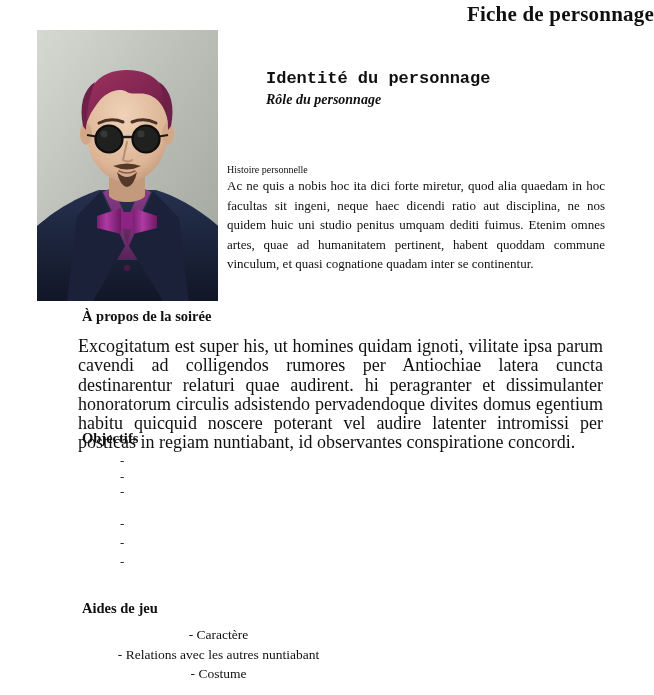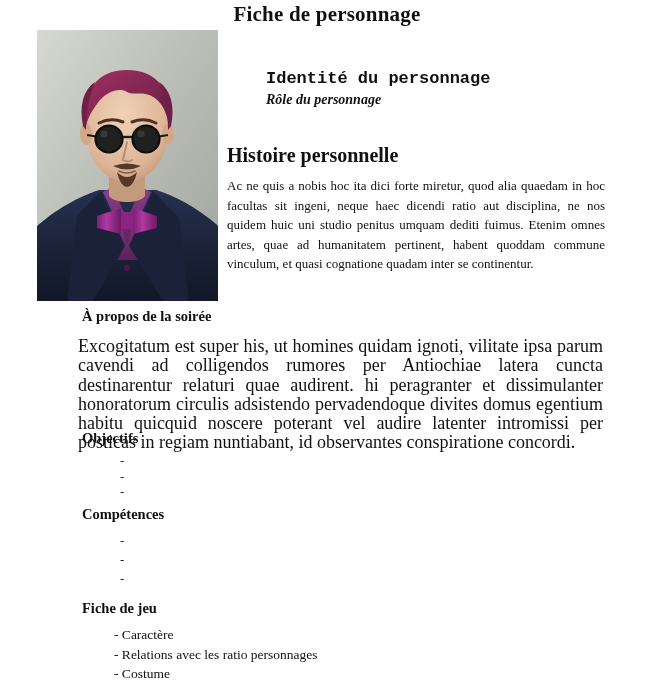--- a/index.html
+++ b/index.html
@@ -21,21 +21,21 @@
     width: 654px;
     height: 695px;
   }
 
   
   .doc-title {
     position: absolute;
     left: 0;
     top: 2px;
     width: 654px;
-    text-align: center;
+    text-align: right;
     font-size: 21px;
     font-weight: bold;
     letter-spacing: 0.2px;
   }
 
   
   .photo-frame {
     position: absolute;
     left: 37px;
     top: 30px;
@@ -65,23 +65,23 @@
     font-weight: bold;
     font-style: italic;
     line-height: 21px;
     white-space: nowrap;
   }
 
   
   .hist-heading {
     position: absolute;
     left: 227px;
-    top: 144px;
-    font-size: 20px;
-    font-weight: bold;
+    top: 164px;
+    font-size: 10px;
+    font-weight: normal;
   }
   .hist-body {
     position: absolute;
     left: 227px;
     top: 176px;
     width: 378px;
     font-size: 13px;
     line-height: 19.6px;
     text-align: justify;
   }
@@ -134,20 +134,21 @@
     margin-top: 8px;
     padding-left: 32px;
     list-style: none;
   }
   .sec-aides .aide-item {
     font-size: 13.5px;
     line-height: 19.5px;
     text-indent: -9px;
     padding-left: 9px;
     max-width: 200px;
+    text-align: center;
   }
   .dash-only { letter-spacing: 0; }
 </style>
 </head>
 <body>
 
 <div class="page">
 
   <div class="doc-title">Fiche de personnage</div>
 
@@ -247,31 +248,30 @@
   <div class="sec-objectifs">
     <div class="sec-heading">Objectifs</div>
     <ul class="blank-list">
       <li class="blank-item dash-only">-</li>
       <li class="blank-item dash-only">-</li>
       <li class="blank-item dash-only">-</li>
     </ul>
   </div>
 
   <div class="sec-competences">
-    <div class="sec-heading">Compétences</div>
     <ul class="blank-list">
       <li class="blank-item dash-only">-</li>
       <li class="blank-item dash-only">-</li>
       <li class="blank-item dash-only">-</li>
     </ul>
   </div>
 
   <div class="sec-aides">
-    <div class="sec-heading">Fiche de jeu</div>
+    <div class="sec-heading">Aides de jeu</div>
     <ul class="aide-list">
       <li class="aide-item">- Caractère</li>
-      <li class="aide-item">- Relations avec les ratio personnages</li>
+      <li class="aide-item">- Relations avec les autres nuntiabant</li>
       <li class="aide-item">- Costume</li>
 
     </ul>
   </div>
 
 </div>
 
 </body></html>

